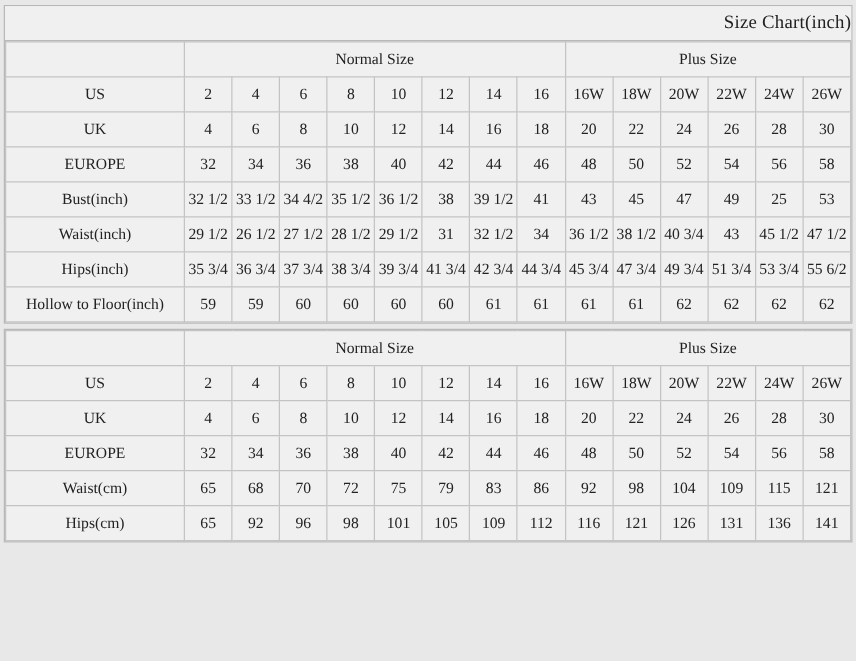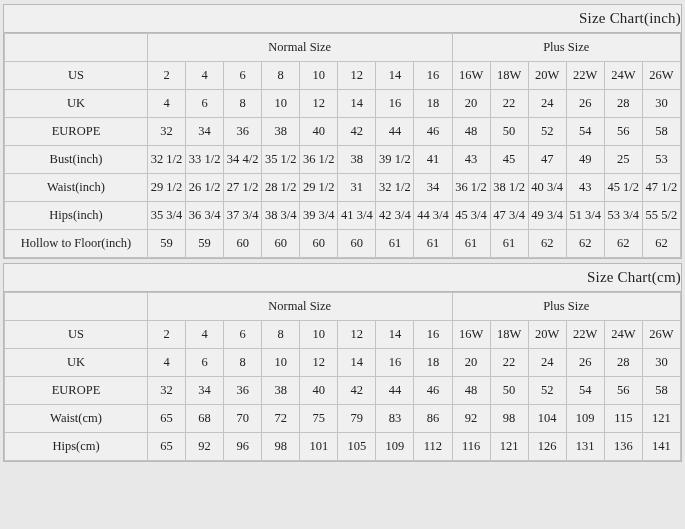--- a/index.html
+++ b/index.html
@@ -171,21 +171,21 @@
         <td class="small-cell">38 3/4</td>
         <td class="small-cell">39 3/4</td>
         <td class="small-cell">41 3/4</td>
         <td class="small-cell">42 3/4</td>
         <td class="small-cell">44 3/4</td>
         <td class="small-cell">45 3/4</td>
         <td class="small-cell">47 3/4</td>
         <td class="small-cell">49 3/4</td>
         <td class="small-cell">51 3/4</td>
         <td class="small-cell">53 3/4</td>
-        <td class="small-cell">55 5/2</td>
+        <td class="small-cell">55 6/2</td>
       </tr>
       <tr>
         <td class="rowhead">Hollow to Floor(inch)</td>
         <td>59</td>
         <td>59</td>
         <td>60</td>
         <td>60</td>
         <td>60</td>
         <td>60</td>
         <td>61</td>
@@ -195,21 +195,20 @@
         <td>62</td>
         <td>62</td>
         <td>62</td>
         <td>62</td>
       </tr>
     </tbody>
       </table>
   </div>
 
   <div class="chart-block">
-    <div class="chart-title">Size Chart(cm)</div>
     <table class="size-table">
       <tbody>
           <tr>
         <td class="rowhead blank"></td>
         <td class="group-head" colspan="8">Normal Size</td>
         <td class="group-head" colspan="6">Plus Size</td>
       </tr>
       <tr>
         <td class="rowhead">US</td>
         <td>2</td>

